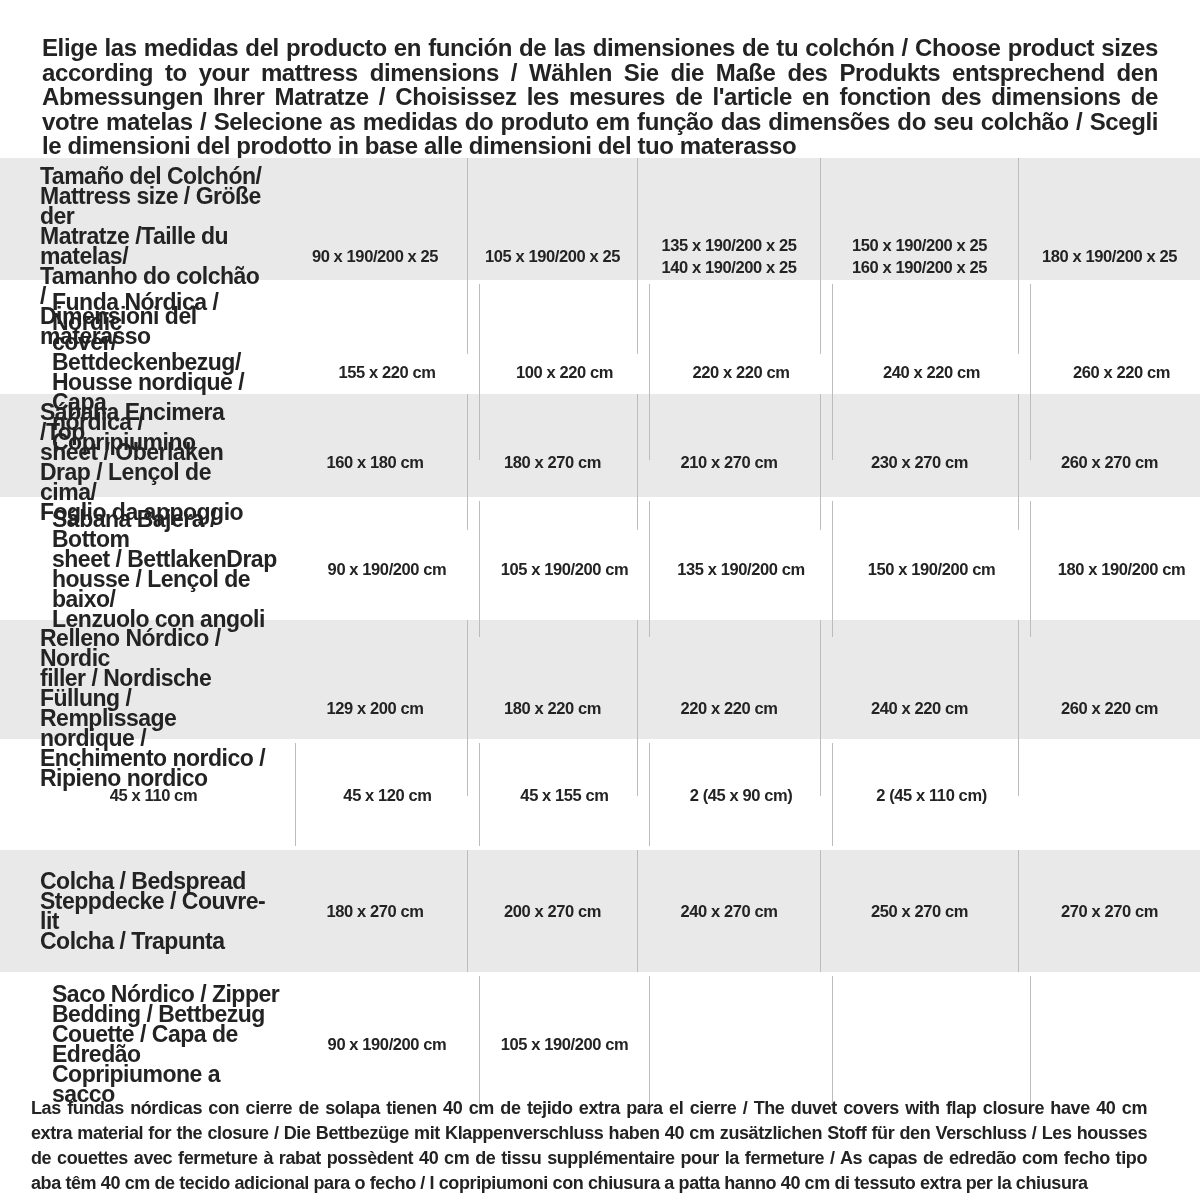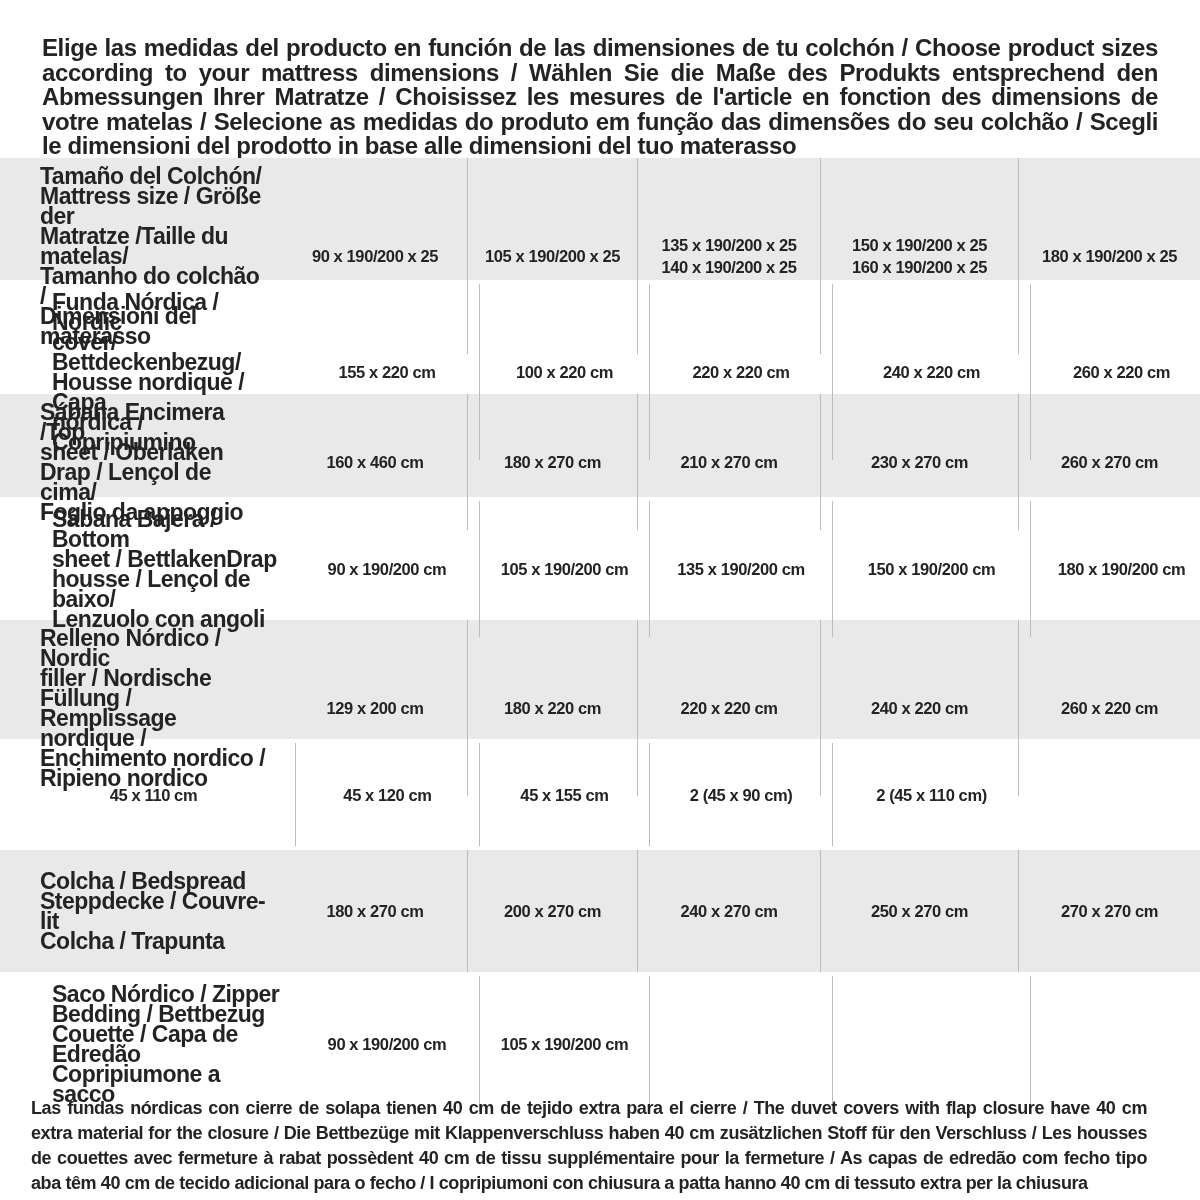--- a/index.html
+++ b/index.html
@@ -74,21 +74,21 @@
     <div class="cell val">220 x 220 cm</div>
     <div class="cell val">240 x 220 cm</div>
     <div class="cell val">260 x 220 cm</div>
   </div>
 
   <div class="trow gray" style="height:103px">
     <div class="cell label">Sábana Encimera /Top
 sheet / Oberlaken
 Drap / Lençol de cima/
 Foglio da appoggio</div>
-    <div class="cell val">160 x 460 cm</div>
+    <div class="cell val">160 x 180 cm</div>
     <div class="cell val">180 x 270 cm</div>
     <div class="cell val">210 x 270 cm</div>
     <div class="cell val">230 x 270 cm</div>
     <div class="cell val">260 x 270 cm</div>
   </div>
 
   <div class="trow white" style="height:115px">
     <div class="cell label">Sábana Bajera / Bottom
 sheet / BettlakenDrap
 housse / Lençol de baixo/

